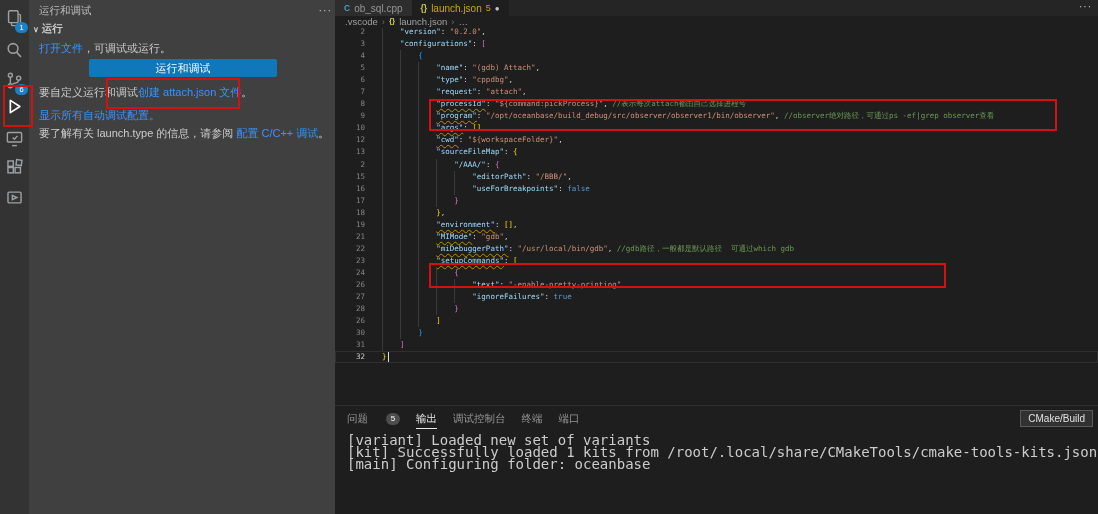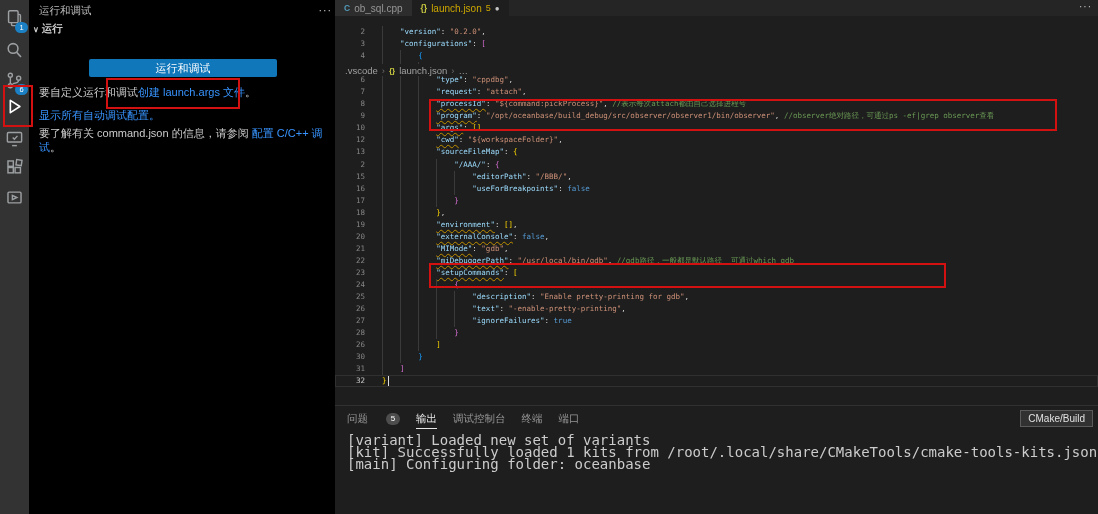--- a/index.html
+++ b/index.html
@@ -8,21 +8,21 @@
 
   
   .activitybar{position:absolute;left:0;top:0;bottom:0;width:29px;background:#333333;}
   .ab-item{position:absolute;left:0;width:29px;height:30px;color:#9da0a2;display:flex;align-items:center;justify-content:center;cursor:pointer;}
   .ab-item.active{color:#ffffff;}
   .ab-item svg{width:19px;height:19px;}
   .ab-badge{position:absolute;right:1px;bottom:0px;min-width:11px;height:11px;border-radius:6px;background:#1b80c4;
             color:#fff;font-size:7.5px;line-height:11px;text-align:center;padding:0 1px;font-family:"Liberation Sans",sans-serif;}
 
   
-  .sidebar{position:absolute;left:29px;top:0;bottom:0;width:306px;background:#000000;font-size:11px;padding-left:9px;}
+  .sidebar{position:absolute;left:29px;top:0;bottom:0;width:306px;background:#404040;font-size:11px;padding-left:9px;}
   .sb-header{position:absolute;left:10px;top:4px;right:10px;height:14px;font-size:10.5px;color:#bbbbbb;}
   .sb-more{position:absolute;right:2px;top:0;color:#cccccc;cursor:pointer;letter-spacing:1px;}
   .sb-section{position:absolute;left:4px;top:22px;font-size:10.5px;font-weight:bold;color:#cccccc;}
   .sb-chevron{display:inline-block;margin-right:3px;font-size:8px;color:#cccccc;}
   .sb-p{position:absolute;left:10px;right:8px;line-height:14px;color:#cccccc;}
   .sb-link{color:#3794ff;cursor:pointer;}
   .sb-btn{position:absolute;left:60px;top:59px;width:188px;height:18px;background:#1177bb;color:#ffffff;
           text-align:center;line-height:18px;font-size:11px;border-radius:2px;cursor:pointer;}
 
   
@@ -30,21 +30,21 @@
   .tabbar{position:absolute;left:0;top:0;right:0;height:16px;background:#252526;display:flex;z-index:3;}
   .tab{display:flex;align-items:center;gap:4px;padding:0 9px;font-size:10px;height:16px;cursor:pointer;}
   .tab.inactive{background:#2d2d2d;color:#969696;}
   .tab.active{background:#1e1e1e;color:#cca700;}
   .tab .cpp-ic{color:#519aba;font-size:8.5px;font-weight:bold;}
   .tab .json-ic{color:#cbcb41;font-size:8.5px;font-weight:bold;}
   .tab .tab-badge{font-size:9px;}
   .tab .dot{color:#c5c5c5;font-size:8px;}
   .ed-more{position:absolute;right:6px;top:1px;height:14px;color:#c5c5c5;letter-spacing:1px;z-index:4;cursor:pointer;font-size:10px;}
   .breadcrumb{position:absolute;left:0;top:16px;right:0;height:12px;background:#1e1e1e;z-index:2;
-              display:flex;align-items:center;padding-left:10px;gap:4px;font-size:9.5px;color:#a0a0a0;margin-top:48px;}
+              display:flex;padding-left:10px;gap:4px;font-size:9.5px;color:#a0a0a0;}
   .breadcrumb .json-ic{color:#cbcb41;font-size:8px;font-weight:bold;}
   .bc-sep{color:#6e6e6e;}
   .code{position:absolute;left:0;top:26px;right:0;bottom:0;font-family:"DejaVu Sans Mono",monospace;font-size:7.5px;z-index:1;}
   .line{height:12.05px;line-height:12.05px;white-space:pre;display:flex;}
   .line .num{flex:0 0 30px;text-align:right;color:#858585;font-size:7.5px;}
   .line .txt{margin-left:17px;background-image:repeating-linear-gradient(to right,#3a3a3a 0 1px,transparent 1px 18.06px);
              background-repeat:no-repeat;}
   .line.cur{outline:1px solid #303030;outline-offset:-1px;}
   .line.cur .num{color:#c6c6c6;}
   .tk-k,.tk-ksq{color:#9cdcfe;}
@@ -134,29 +134,32 @@
   </div>
 
   <div class="sidebar">
     <div class="sb-header">
       <span>运行和调试</span>
       <span class="sb-more">···</span>
     </div>
     <div class="sb-section">
       <span class="sb-chevron">∨</span><span>运行</span>
     </div>
+    <div class="sb-p" style="top:41px">
+      <span class="sb-link">打开文件</span><span>，可调试或运行。</span>
+    </div>
     <div class="sb-btn">运行和调试</div>
     <div class="sb-p" style="top:85px">
-      <span>要自定义运行和调试</span><span class="sb-link">创建 launch.args 文件</span><span>。</span>
+      <span>要自定义运行和调试</span><span class="sb-link">创建 attach.json 文件</span><span>。</span>
     </div>
     <div class="sb-p" style="top:108px">
       <span class="sb-link">显示所有自动调试配置。</span>
     </div>
     <div class="sb-p" style="top:126px">
-      <span>要了解有关 command.json 的信息，请参阅 </span><span class="sb-link">配置 C/C++ 调试</span><span>。</span>
+      <span>要了解有关 launch.type 的信息，请参阅 </span><span class="sb-link">配置 C/C++ 调试</span><span>。</span>
     </div>
   </div>
 
   <div class="editor">
     <div class="tabbar">
       <div class="tab inactive">
         <span class="cpp-ic">C</span>
         <span>ob_sql.cpp</span>
       </div>
       <div class="tab active">
@@ -186,26 +189,24 @@
         <div class="line"><span class="num">9</span><span class="txt" style="padding-left: 54.204px; background-size: 54.204px 100%;"><span class="tk-ksq">"program"</span><span class="tk-p">: </span><span class="tk-s">"/opt/oceanbase/build_debug/src/observer/observer1/bin/observer"</span><span class="tk-p">, </span><span class="tk-c">//observer绝对路径，可通过ps -ef|grep observer查看</span></span></div>
         <div class="line"><span class="num">10</span><span class="txt" style="padding-left: 54.204px; background-size: 54.204px 100%;"><span class="tk-ksq">"args"</span><span class="tk-p">: </span><span class="tk-bg">[]</span><span class="tk-p">,</span></span></div>
         <div class="line"><span class="num">12</span><span class="txt" style="padding-left: 54.204px; background-size: 54.204px 100%;"><span class="tk-ksq">"cwd"</span><span class="tk-p">: </span><span class="tk-s">"${workspaceFolder}"</span><span class="tk-p">,</span></span></div>
         <div class="line"><span class="num">13</span><span class="txt" style="padding-left: 54.204px; background-size: 54.204px 100%;"><span class="tk-k">"sourceFileMap"</span><span class="tk-p">: </span><span class="tk-bg">{</span></span></div>
         <div class="line"><span class="num">2</span><span class="txt" style="padding-left: 72.272px; background-size: 72.272px 100%;"><span class="tk-k">"/AAA/"</span><span class="tk-p">: </span><span class="tk-bp">{</span></span></div>
         <div class="line"><span class="num">15</span><span class="txt" style="padding-left: 90.34px; background-size: 90.34px 100%;"><span class="tk-k">"editorPath"</span><span class="tk-p">: </span><span class="tk-s">"/BBB/"</span><span class="tk-p">,</span></span></div>
         <div class="line"><span class="num">16</span><span class="txt" style="padding-left: 90.34px; background-size: 90.34px 100%;"><span class="tk-k">"useForBreakpoints"</span><span class="tk-p">: </span><span class="tk-w">false</span></span></div>
         <div class="line"><span class="num">17</span><span class="txt" style="padding-left: 72.272px; background-size: 72.272px 100%;"><span class="tk-bp">}</span></span></div>
         <div class="line"><span class="num">18</span><span class="txt" style="padding-left: 54.204px; background-size: 54.204px 100%;"><span class="tk-bg">}</span><span class="tk-p">,</span></span></div>
         <div class="line"><span class="num">19</span><span class="txt" style="padding-left: 54.204px; background-size: 54.204px 100%;"><span class="tk-ksq">"environment"</span><span class="tk-p">: </span><span class="tk-bg">[]</span><span class="tk-p">,</span></span></div>
-        <div class="line"><span class="num">20</span><span class="txt" style="padding-left: 54.204px; background-size: 54.204px 100%;"><span class="tk-ksq">"externalConsole"</span><span class="tk-p">: </span><span class="tk-w">false</span><span class="tk-p">,</span></span></div>
         <div class="line"><span class="num">21</span><span class="txt" style="padding-left: 54.204px; background-size: 54.204px 100%;"><span class="tk-ksq">"MIMode"</span><span class="tk-p">: </span><span class="tk-s">"gdb"</span><span class="tk-p">,</span></span></div>
         <div class="line"><span class="num">22</span><span class="txt" style="padding-left: 54.204px; background-size: 54.204px 100%;"><span class="tk-ksq">"miDebuggerPath"</span><span class="tk-p">: </span><span class="tk-s">"/usr/local/bin/gdb"</span><span class="tk-p">, </span><span class="tk-c">//gdb路径，一般都是默认路径  可通过which gdb</span></span></div>
         <div class="line"><span class="num">23</span><span class="txt" style="padding-left: 54.204px; background-size: 54.204px 100%;"><span class="tk-ksq">"setupCommands"</span><span class="tk-p">: </span><span class="tk-bg">[</span></span></div>
         <div class="line"><span class="num">24</span><span class="txt" style="padding-left: 72.272px; background-size: 72.272px 100%;"><span class="tk-bp">{</span></span></div>
-        <div class="line"><span class="num">25</span><span class="txt" style="padding-left: 90.34px; background-size: 90.34px 100%;"><span class="tk-k">"description"</span><span class="tk-p">: </span><span class="tk-s">"Enable pretty-printing for gdb"</span><span class="tk-p">,</span></span></div>
         <div class="line"><span class="num">26</span><span class="txt" style="padding-left: 90.34px; background-size: 90.34px 100%;"><span class="tk-k">"text"</span><span class="tk-p">: </span><span class="tk-s">"-enable-pretty-printing"</span><span class="tk-p">,</span></span></div>
         <div class="line"><span class="num">27</span><span class="txt" style="padding-left: 90.34px; background-size: 90.34px 100%;"><span class="tk-k">"ignoreFailures"</span><span class="tk-p">: </span><span class="tk-w">true</span></span></div>
         <div class="line"><span class="num">28</span><span class="txt" style="padding-left: 72.272px; background-size: 72.272px 100%;"><span class="tk-bp">}</span></span></div>
         <div class="line"><span class="num">26</span><span class="txt" style="padding-left: 54.204px; background-size: 54.204px 100%;"><span class="tk-bg">]</span></span></div>
         <div class="line"><span class="num">30</span><span class="txt" style="padding-left: 36.136px; background-size: 36.136px 100%;"><span class="tk-bb">}</span></span></div>
         <div class="line"><span class="num">31</span><span class="txt" style="padding-left: 18.068px; background-size: 18.068px 100%;"><span class="tk-bp">]</span></span></div>
         <div class="line cur"><span class="num">32</span><span class="txt" style="padding-left: 0px; background-size: 0px 100%;"><span class="tk-bg">}</span><span class="caret"></span></span></div>
       </div>
 
   </div>

